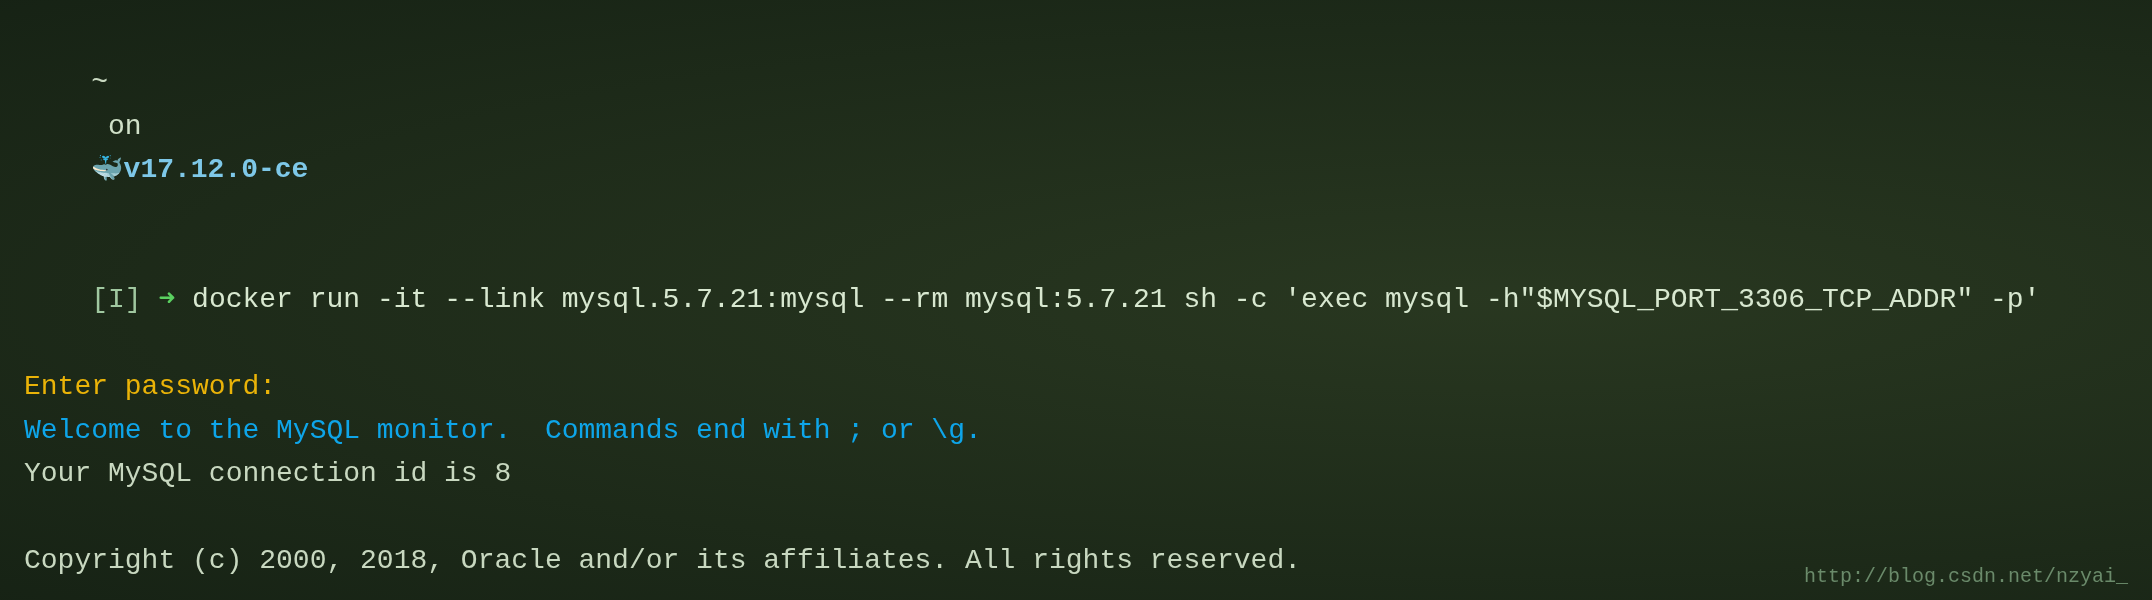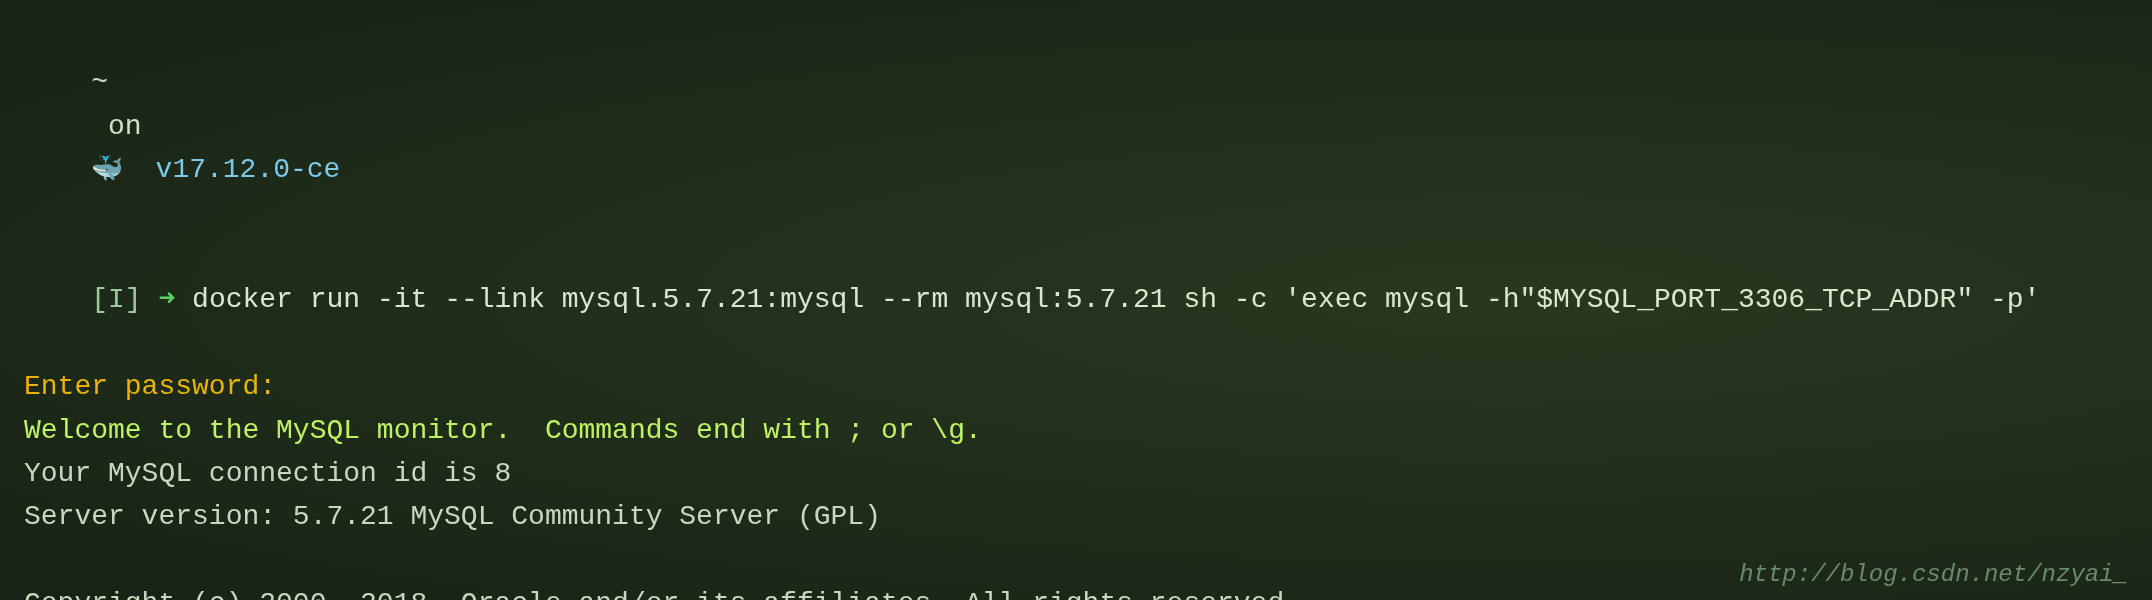--- a/index.html
+++ b/index.html
@@ -49,57 +49,55 @@
     .tilde {
       color: #c8d8c0;
     }
 
     .whale-emoji {
       font-size: 26px;
     }
 
     .version-text {
       color: #7ec8e8;
-      font-weight: normal;
-      margin-left: 32px;
+      font-weight: bold;
     }
 
     .arrow {
       color: #5ad060;
       font-weight: bold;
     }
 
     .command-text {
       color: #d8e8d0;
     }
 
     .info-bracket {
       color: #a0c8a0;
     }
 
     .enter-password {
       color: #eab308;
     }
 
     .welcome-line {
-      color: #bef264;
+      color: #0ea5e9;
     }
 
     @keyframes blink {
       50% { opacity: 0; }
     }
 
     .watermark {
       position: absolute;
       bottom: 12px;
       right: 24px;
       color: #6a8a6a;
-      font-size: 24px;
+      font-size: 20px;
       z-index: 2;
-      font-style: italic;
     }
 
     .empty-line {
       height: 1.55em;
       display: block;
     }
   </style>
 </head>
 <body>
 
@@ -116,21 +114,20 @@
   <span class="line command-text">
     <span class="info-bracket">[I] </span><span class="arrow">➜</span><span> docker run -it --link mysql.5.7.21:mysql --rm mysql:5.7.21 sh -c 'exec mysql -h"$MYSQL_PORT_3306_TCP_ADDR" -p'</span>
   </span>
 
   <span class="line enter-password">Enter password:</span>
 
   <span class="line welcome-line">Welcome to the MySQL monitor.  Commands end with ; or \g.</span>
 
   <span class="line">Your MySQL connection id is 8</span>
 
-  <span class="line">Server version: 5.7.21 MySQL Community Server (GPL)</span>
 
   <span class="empty-line"></span>
 
   <span class="line">Copyright (c) 2000, 2018, Oracle and/or its affiliates. All rights reserved.</span>
 
 </div>
 
 <div class="watermark">http://blog.csdn.net/nzyai_</div>
 
 </body></html>

